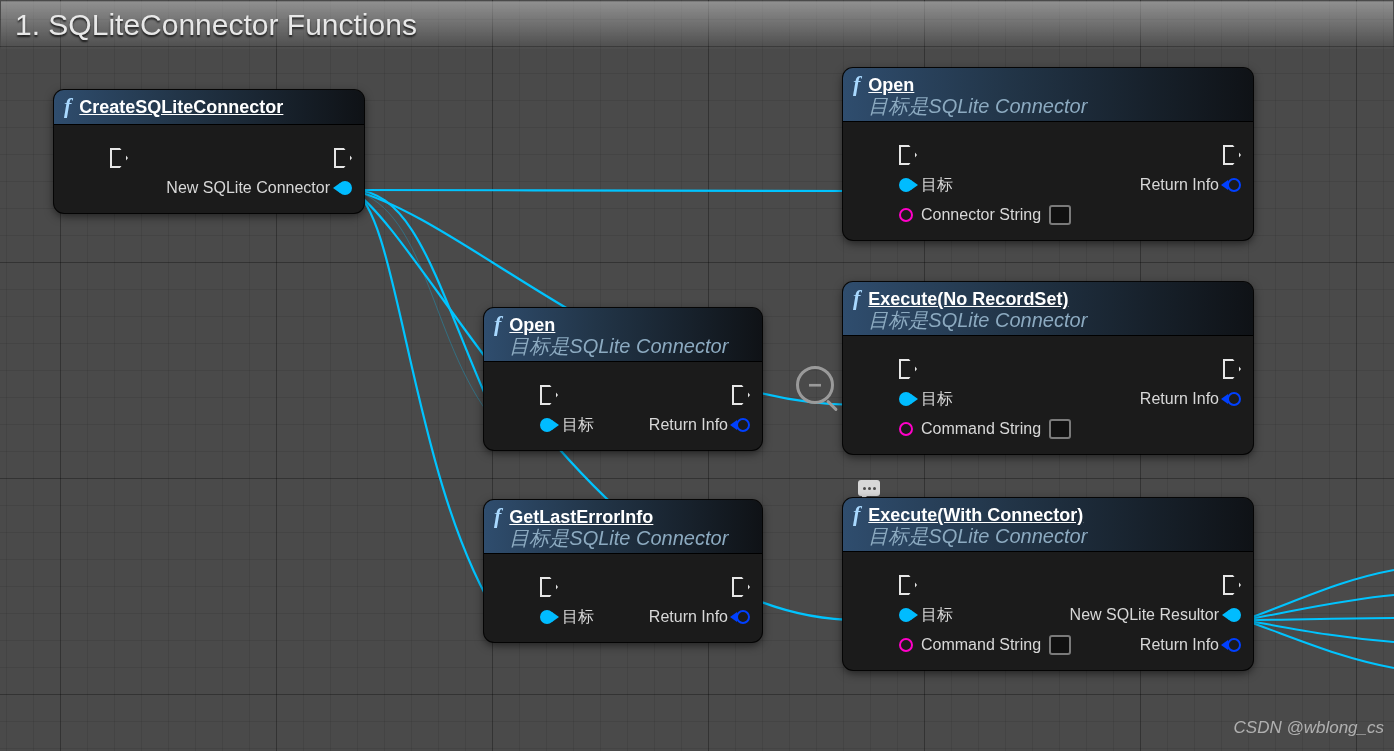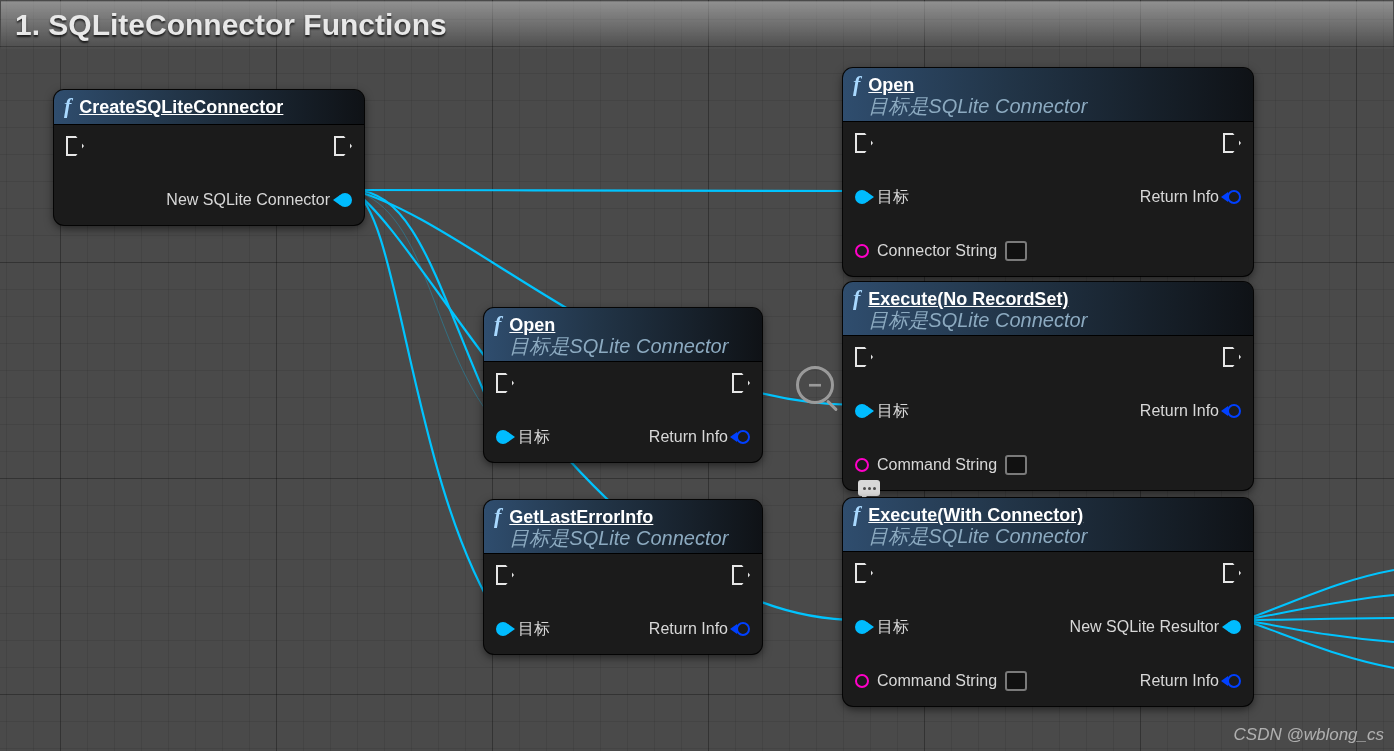--- a/index.html
+++ b/index.html
@@ -23,21 +23,21 @@
       linear-gradient(to bottom, rgba(0,0,0,0.08) 0 1px, transparent 1px 100%);
     background-size: 216px 216px, 216px 216px, 27px 27px, 27px 27px;
     background-position: -156px -170px, -156px -170px, -156px -170px, -156px -170px;
   }
   .section-title {
     position: absolute;
     left: 1px; top: 1px; right: 1px;
     height: 48px;
     padding: 6px 14px 0 14px;
     font-size: 30px;
-    font-weight: 700;
+    font-weight: 400;
     color: #e8e8e8;
     text-shadow: 0 2px 2px rgba(0,0,0,0.7);
     background: linear-gradient(to bottom, rgba(200,200,200,0.55), rgba(120,120,120,0.05));
     border-top: 1px solid rgba(255,255,255,0.25);
   }
   svg.wires { position: absolute; inset: 0; width: 1394px; height: 751px; pointer-events: none; }
   .node {
     position: absolute;
     border-radius: 10px;
     background: #1b1b1b;
@@ -55,21 +55,21 @@
   .node-header .fn-icon {
     font-family: Georgia, "Times New Roman", serif;
     font-style: italic;
     font-weight: 700;
     font-size: 22px;
     line-height: 20px;
     color: #a9d9ff;
   }
   .node-title { font-weight: 700; font-size: 18px; color: #fff; line-height: 22px; text-decoration: underline; }
   .node-sub { font-size: 20px; font-style: italic; color: #8caac0; line-height: 18px; margin-top: 1px; }
-  .node-body { padding: 8px 12px 12px 12px; display: flex; flex-direction: column; gap: 28px; }
+  .node-body { padding: 20px 12px 12px 12px; display: flex; flex-direction: column; gap: 4px; margin-left: 44px; }
   .row { display: flex; justify-content: space-between; align-items: center; gap: 12px; min-height: 26px; }
   .pin { display: flex; align-items: center; gap: 8px; font-size: 16px; }
   .pin.out { flex-direction: row-reverse; }
   .exec {
     width: 18px; height: 20px; position: relative;
   }
   .exec::before {
     content: "";
     position: absolute; inset: 0;
     clip-path: polygon(0 0, 55% 0, 100% 50%, 55% 100%, 0 100%);
@@ -112,21 +112,21 @@
   .comment-bubble {
     position: absolute; width: 22px; height: 16px; background: #d8d8d8; border-radius: 3px;
   }
   .comment-bubble::after {
     content: ""; position: absolute; left: 4px; bottom: -5px;
     border-top: 6px solid #d8d8d8; border-right: 6px solid transparent;
   }
   .comment-bubble .dots { position: absolute; inset: 0; display: flex; align-items: center; justify-content: center; gap: 2px; }
   .comment-bubble .dots i { width: 3px; height: 3px; background: #4a4a4a; border-radius: 50%; display: block; }
   .watermark {
-    position: absolute; right: 10px; bottom: 6px;
+    position: absolute; right: 10px; bottom: 13px;
     font-size: 17px; color: rgba(230,230,230,0.65); font-style: italic;
   }
 </style>
 </head>
 <body>
 
 <div class="canvas">
 
   <div class="section-title">
     <span>1. SQLiteConnector Functions</span>

